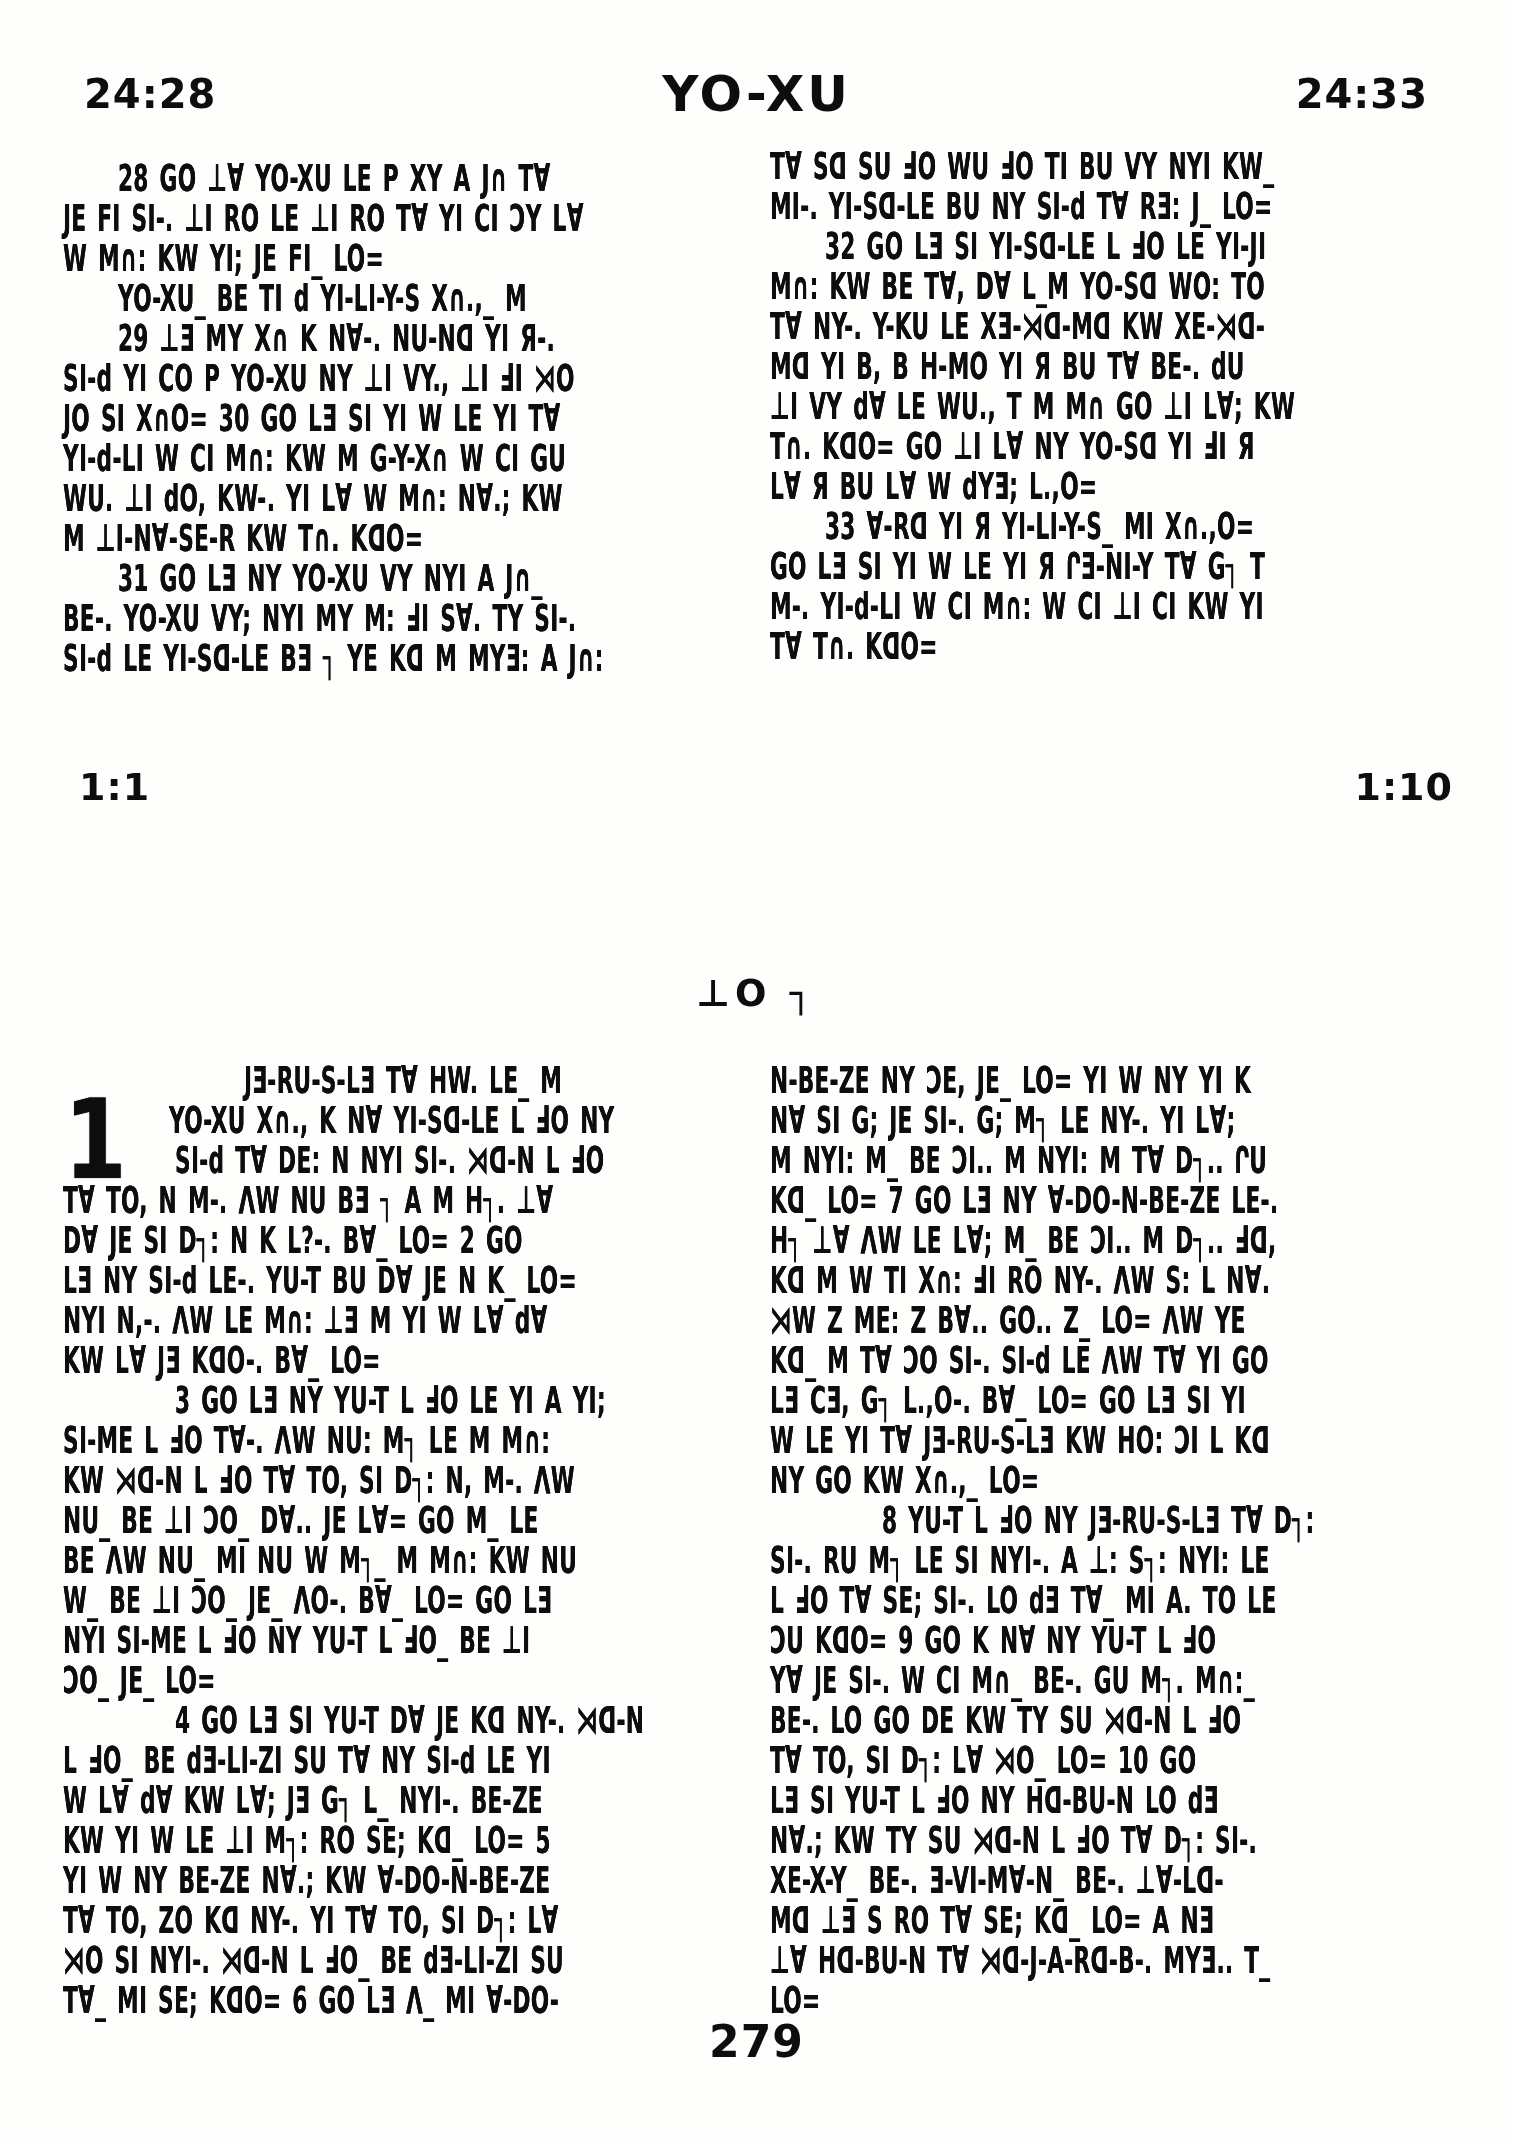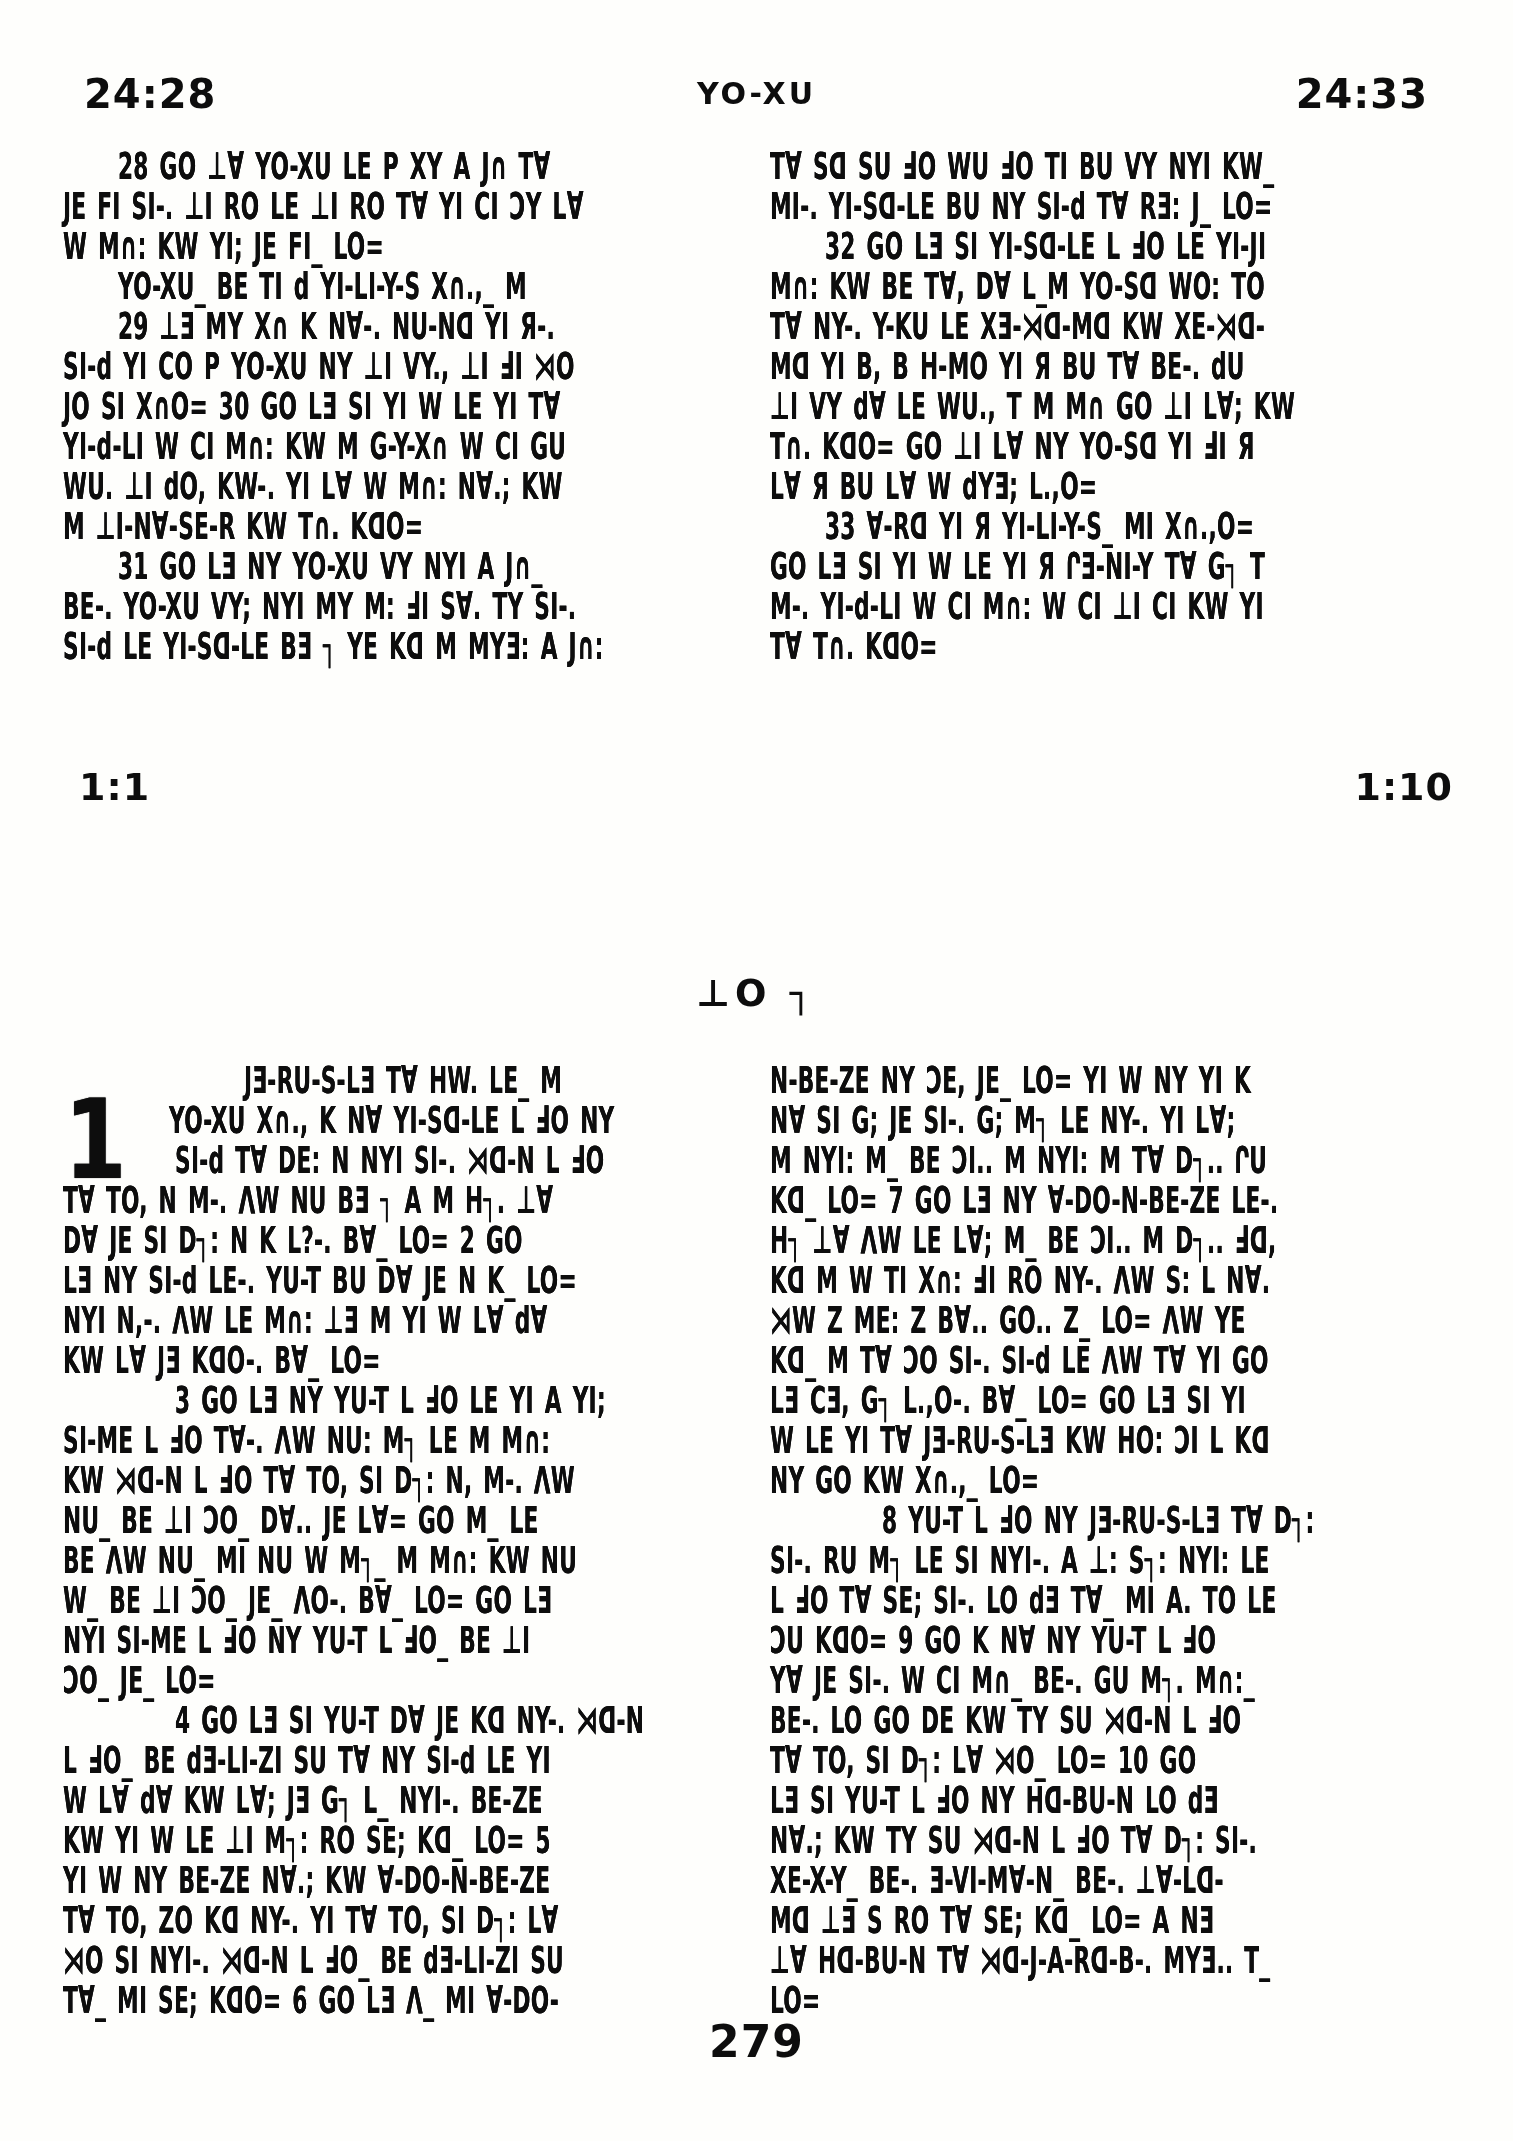--- a/index.html
+++ b/index.html
@@ -15,28 +15,28 @@
     white-space:nowrap;height:40px;line-height:40px;font-size:38px;
     letter-spacing:0.5px;word-spacing:0.14em;
     transform:scaleX(0.57);transform-origin:0 0;
     text-shadow:0 0 0.5px #000;
   }
   .line.in{margin-left:55px;}
   .line.inlg{margin-left:112px;}
   .line.dc{margin-left:106px;}
   .line.dc2{margin-left:112px;}
   .line.center{width:100%;text-align:center;transform-origin:50% 0;}
-  .josh-left{left:63px;top:146px;width:680px;}
+  .josh-left{left:63px;top:158px;width:680px;}
   .josh-right{left:770px;top:146px;width:688px;}
   .judg-left{left:63px;top:1060px;width:680px;}
   .judg-right{left:770px;top:1060px;width:688px;}
 
   .running-header{position:absolute;top:72px;left:0;width:100%;height:44px;font-size:40px;line-height:44px;}
   .hdr-left{position:absolute;left:84px;letter-spacing:1px;}
-  .hdr-center{position:absolute;left:0;width:100%;text-align:center;letter-spacing:3px;font-size:30px;}
+  .hdr-center{position:absolute;left:0;width:100%;text-align:center;letter-spacing:3px;font-size:50px;}
   .hdr-right{position:absolute;right:85px;letter-spacing:1px;}
 
   .chapref{position:absolute;top:766px;font-size:38px;line-height:42px;letter-spacing:1px;}
   .chapref.cl{left:79px;}
   .chapref.cr{right:60px;}
 
   .book-title{
     position:absolute;top:846px;left:0;width:100%;text-align:center;
     font-size:78px;line-height:100px;letter-spacing:7px;
     text-shadow:0 0 1px #000;

